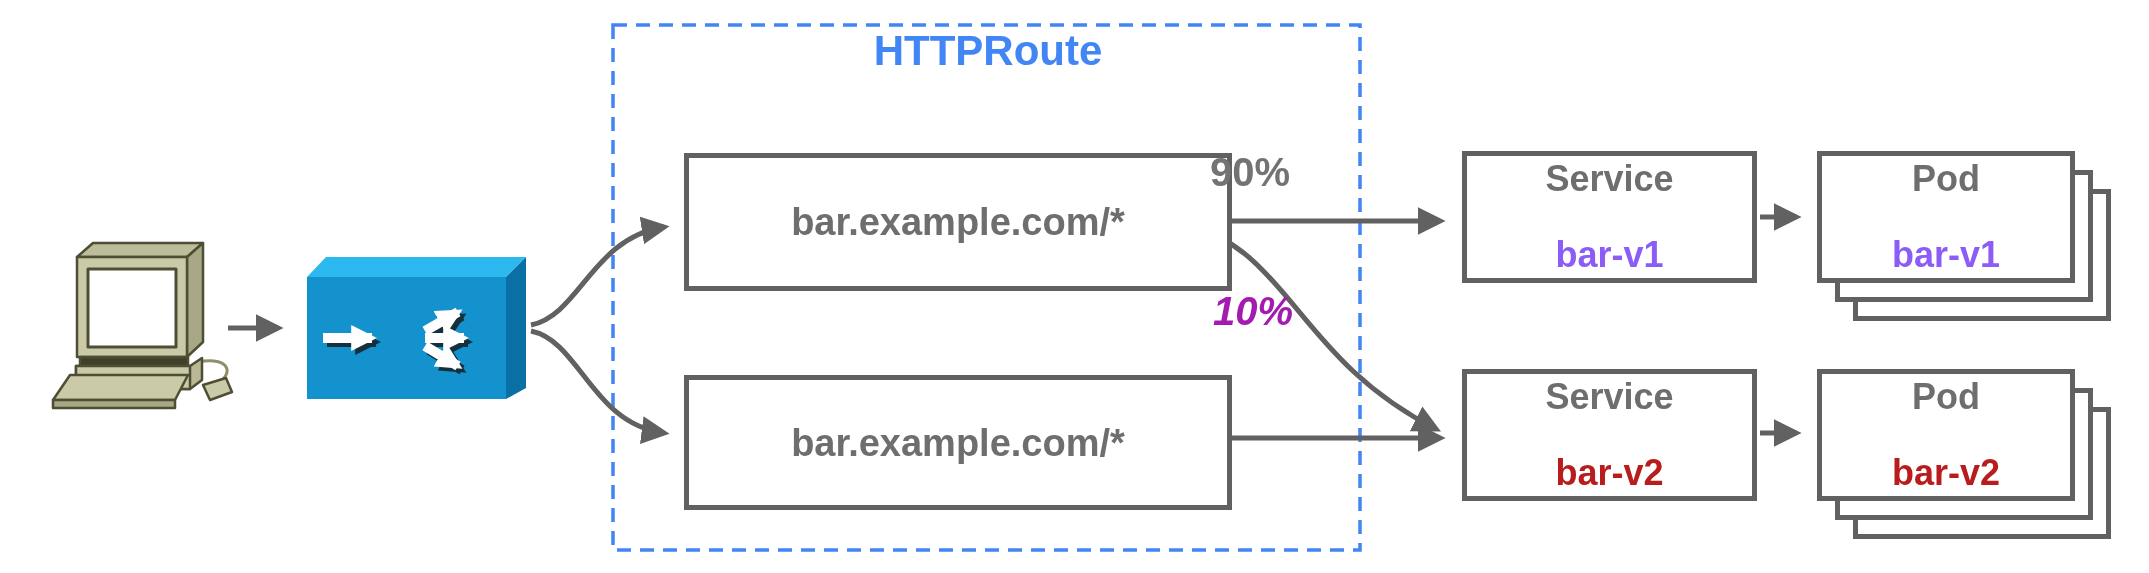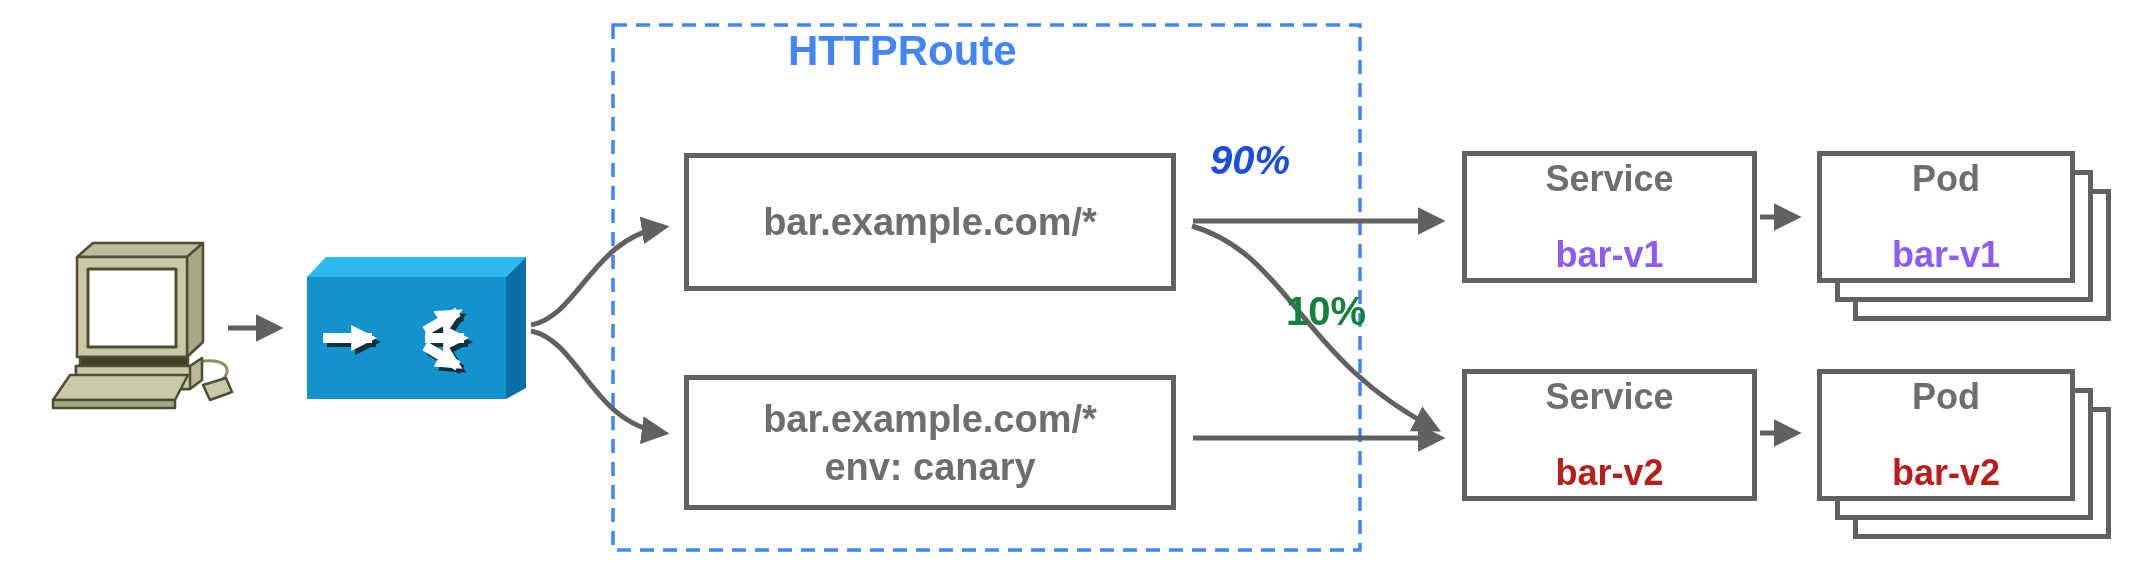--- a/index.html
+++ b/index.html
@@ -6,32 +6,32 @@
   .canvas{
     position:relative;width:2149px;height:573px;background:#ffffff;overflow:hidden;
     font-family:"Liberation Sans",sans-serif;font-weight:700;
   }
   .layer{position:absolute;left:0;top:0;width:2149px;height:573px;}
   .node{
     position:absolute;background:#ffffff;border:5px solid #616161;box-sizing:border-box;
     display:flex;flex-direction:column;align-items:center;justify-content:center;
     text-align:center;color:#6e6e6e;
   }
-  .route-box{font-size:38px;line-height:48px;width:492px;}
+  .route-box{font-size:38px;line-height:48px;width:548px;}
   .sp-box{font-size:36px;line-height:46px;justify-content:space-between;}
   .stack-card{position:absolute;background:#ffffff;border:5px solid #616161;box-sizing:border-box;}
   .lbl-gray{color:#6e6e6e;}
   .txt-blue{color:#8b5cf6;}
   .txt-green{color:#b91c1c;}
-  .float-label{position:absolute;}
+  .float-label{position:absolute;text-align:center;}
   .lb-label{left:216px;top:142px;width:400px;font-size:42px;color:#6e6e6e;}
   .route-title{left:788px;top:26px;width:400px;font-size:42px;line-height:50px;color:#4285F4;}
   .pct{position:absolute;font-size:40px;}
-  .pct-90{left:1210px;top:138px;color:#1d4ed8;font-style:italic;}
-  .pct-10{left:1286px;top:289px;color:#15803d;}
+  .pct-90{left:1210px;top:150px;color:#737373;}
+  .pct-10{left:1213px;top:289px;color:#a21caf;font-style:italic;}
 </style>
 </head>
 <body>
 
 <div class="canvas">
 
   <svg class="layer" viewBox="0 0 2149 573" aria-hidden="true">
     <defs>
       <marker id="ah" viewBox="0 0 10 10" refX="8" refY="5" markerWidth="5.6" markerHeight="5.6" orient="auto">
           <path d="M0,0 L10,5 L0,10 z" fill="#616161"></path>
@@ -99,21 +99,20 @@
   <div class="float-label route-title">
     <div>HTTPRoute</div>
   </div>
 
   <div class="node route-box" style="left:684px;top:153px;height:138px;">
     <div>bar.example.com/*</div>
   </div>
 
   <div class="node route-box" style="left:684px;top:375px;height:135px;">
     <div>bar.example.com/*</div>
-    <div>env: canary</div>
   </div>
 
   <div class="pct pct-90">90%</div>
   <div class="pct pct-10">10%</div>
 
   <div class="node sp-box" style="left:1462px;top:151px;width:295px;height:132px;">
     <div class="lbl-gray">Service</div>
     <div class="txt-blue">bar-v1</div>
   </div>
 

